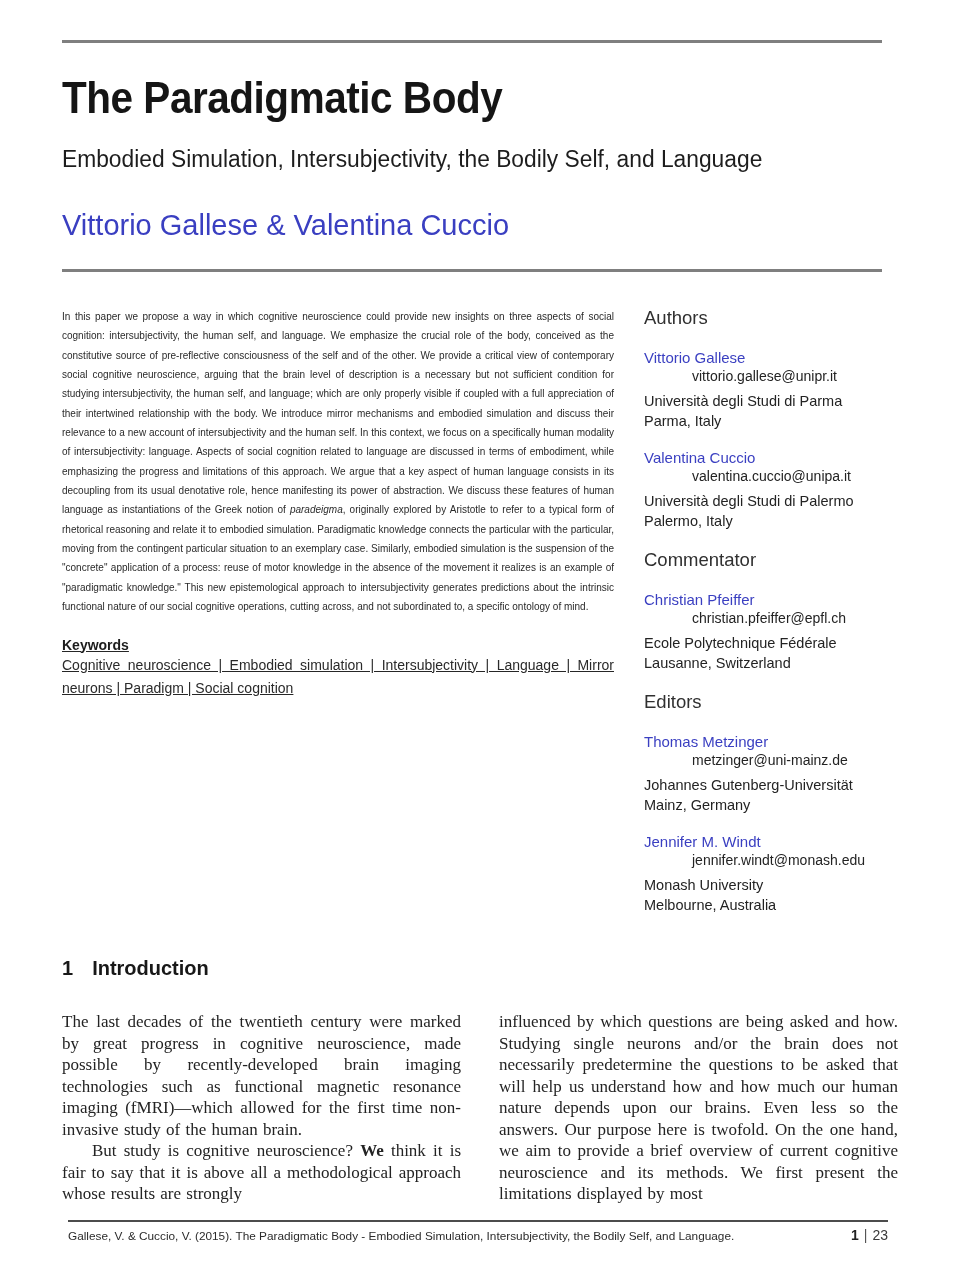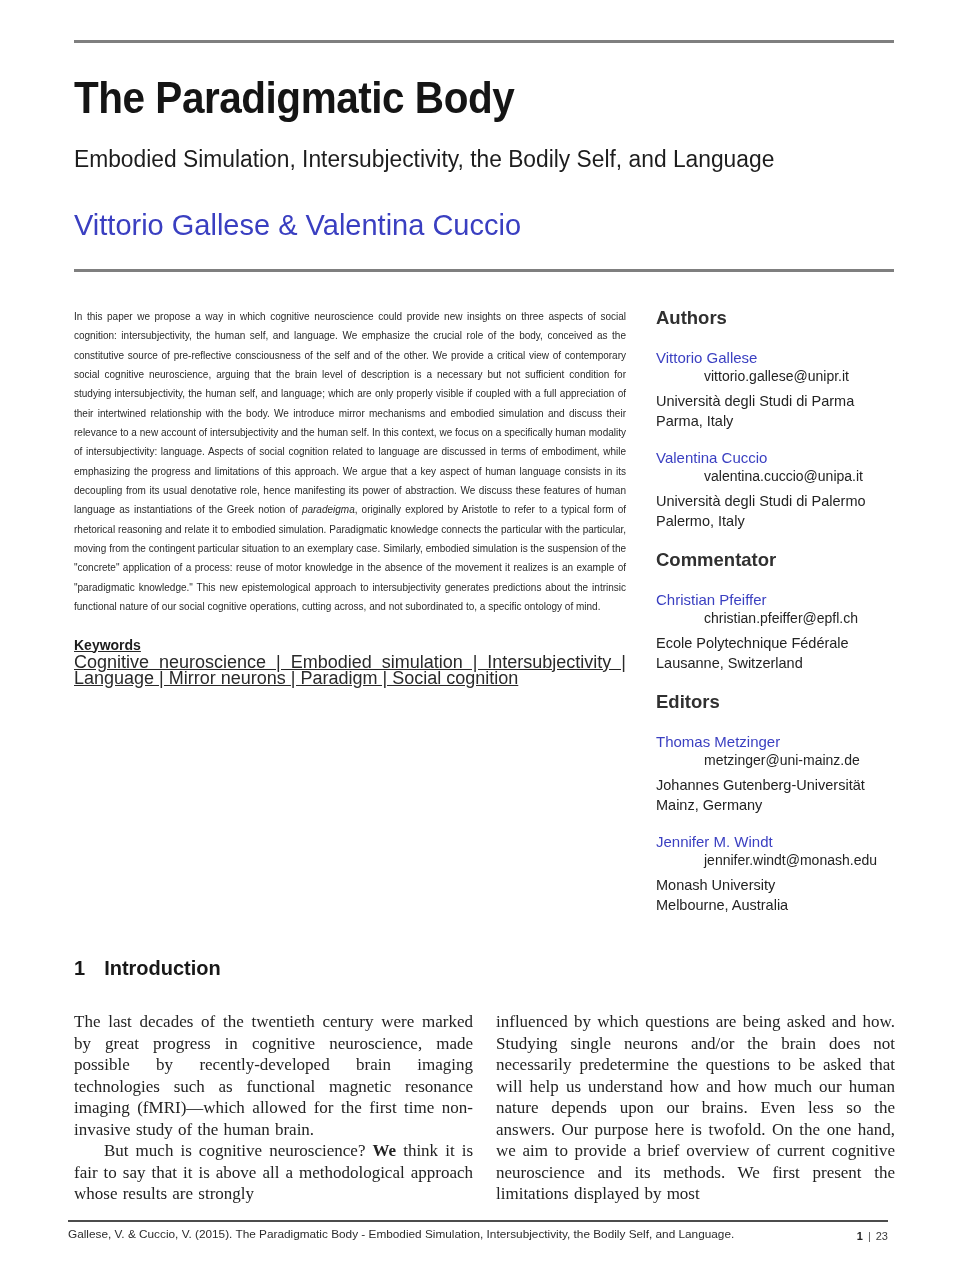--- a/index.html
+++ b/index.html
@@ -5,21 +5,21 @@
 <style>
   * { box-sizing: border-box; }
   html, body { margin: 0; padding: 0; }
   body {
     width: 960px; height: 1280px;
     background: #ffffff;
     font-family: "Liberation Sans", sans-serif;
     color: #262626;
   }
   .page { position: relative; width: 960px; height: 1280px; overflow: hidden; background:#fff; }
-  .content { position: absolute; left: 74px; top: 0; width: 820px; }
+  .content { position: absolute; left: 62px; top: 0; width: 820px; }
 
   .rule { height: 3px; background: #7f7f7f; }
   .top-rule { margin-top: 40px; }
   .header-rule { margin-top: 27px; }
 
   .paper-title {
     margin: 30px 0 0 0;
     font-size: 44px; font-weight: 600; color: #151515;
     letter-spacing: -0.5px;
     transform: scaleX(0.92); transform-origin: left;
@@ -44,61 +44,61 @@
     font-size: 10px; line-height: 19.35px;
     text-align: justify;
     color: #2a2a2a;
   }
   .abstract-text em { font-style: italic; }
 
   .keywords-block { margin-top: 20px; text-decoration: underline; }
   .keywords-heading { font-size: 14px; font-weight: bold; color: #1c1c1c; }
   .keywords-line {
     margin-top: 1px;
-    font-size: 18px; line-height: 16px;
+    font-size: 14px; line-height: 23px;
     text-align: justify; color: #2a2a2a;
   }
 
   .sidebar { margin-left: 30px; flex: 1; }
   .sidebar-heading {
     margin: 0 0 20px 0;
-    font-size: 18.5px; font-weight: 700; color: #303030;
+    font-size: 18.5px; font-weight: 400; color: #303030;
   }
   .sidebar-section { margin-bottom: 12px; }
   .person { margin-bottom: 18px; }
   .person-name { font-size: 15px; color: var(--link-blue, #3a3fc1); cursor: pointer; }
   .person-email { font-size: 14px; color: #232323; margin-top: 2px; margin-left: 48px; }
   .person-affiliation { font-size: 14.5px; color: #232323; margin-top: 7px; line-height: 20px; }
 
   .intro-section { margin-top: 24px; }
   .intro-heading {
     display: flex; gap: 19px;
     font-size: 20px; font-weight: bold; color: #181818;
     margin: 0;
   }
   .intro-columns {
-    display: flex; gap: 23px;
+    display: flex; gap: 38px;
     margin-top: 31px;
     font-family: "Liberation Serif", serif;
     font-size: 17px; line-height: 21.5px;
     color: #232323;
     text-align: justify;
     word-spacing: 1px;
   }
   .intro-col { width: 399px; flex: 0 0 399px; }
   .intro-col p { margin: 0; }
   .intro-col p.indent { text-indent: 30px; }
 
   .footer { position: absolute; left: 68px; top: 1220px; width: 820px; }
   .footer-rule { height: 2px; background: #4c4c4c; margin-bottom: 5px; }
   .footer-flex { display: flex; justify-content: space-between; align-items: flex-end; }
   .footer-lines { font-size: 11.8px; line-height: 15.5px; color: #2b2b2b; }
   .footer-lines em { font-style: italic; }
   .footer-link { color: var(--footer-link-blue, #2a62d8); cursor: pointer; }
-  .footer-page { font-size: 11px; color: #3a3a3a; white-space: nowrap; padding-bottom: 1px; text-align: center; }
+  .footer-page { font-size: 14px; color: #3a3a3a; white-space: nowrap; padding-bottom: 1px; text-align: center; }
   .footer-page .pg-current { font-weight: bold; color: #222; }
   .footer-page .pg-sep { margin: 0 5px; color: #555; }
 </style>
 </head>
 <body>
 
 <div class="page">
   <div class="content">
 
     <div class="rule top-rule"></div>
@@ -184,21 +184,21 @@
 
     <div class="intro-section">
       <h3 class="intro-heading">
         <span>1</span>
         <span>Introduction</span>
       </h3>
 
       <div class="intro-columns">
         <div class="intro-col">
           <p>The last decades of the twentieth century were marked by great progress in cognitive neuroscience, made possible by recently-developed brain imaging technologies such as functional magnetic resonance imaging (fMRI)—which allowed for the first time non-invasive study of the human brain.</p>
-          <p class="indent"><span>But much is cognitive neuroscience? </span><strong>We</strong><span> think it is fair to say that it is above all a methodological approach whose results are strongly</span></p>
+          <p class="indent"><span>But study is cognitive neuroscience? </span><strong>We</strong><span> think it is fair to say that it is above all a methodological approach whose results are strongly</span></p>
         </div>
         <div class="intro-col">
           <p>influenced by which questions are being asked and how. Studying single neurons and/or the brain does not necessarily predetermine the questions to be asked that will help us understand how and how much our human nature depends upon our brains. Even less so the answers. Our purpose here is twofold. On the one hand, we aim to provide a brief overview of current cognitive neuroscience and its methods. We first present the limitations displayed by most</p>
         </div>
       </div>
     </div>
 
   </div>
 
   <div class="footer">

